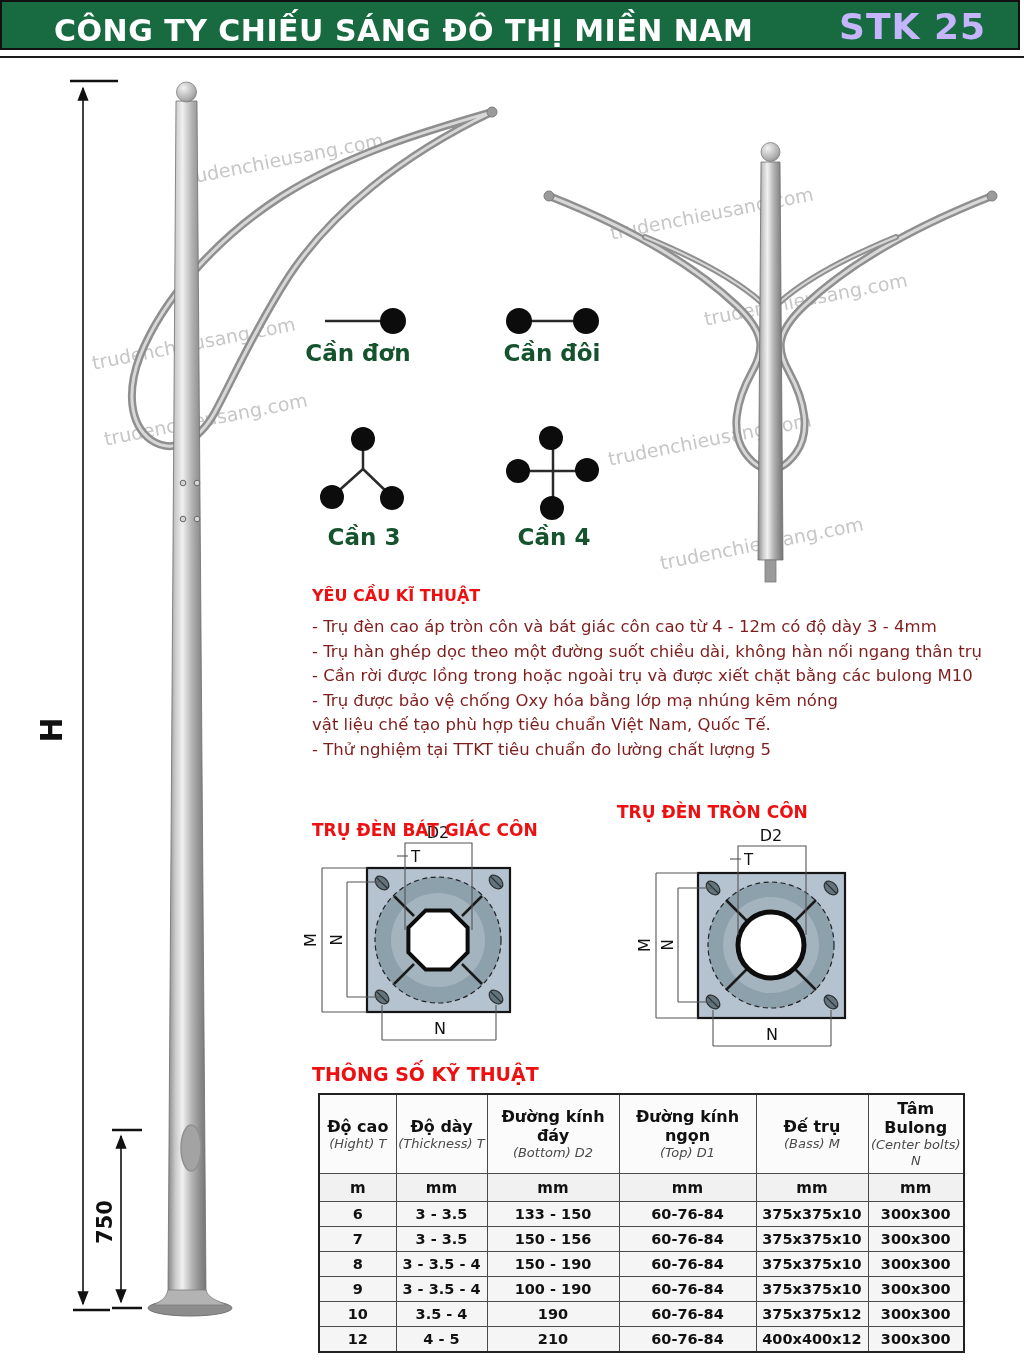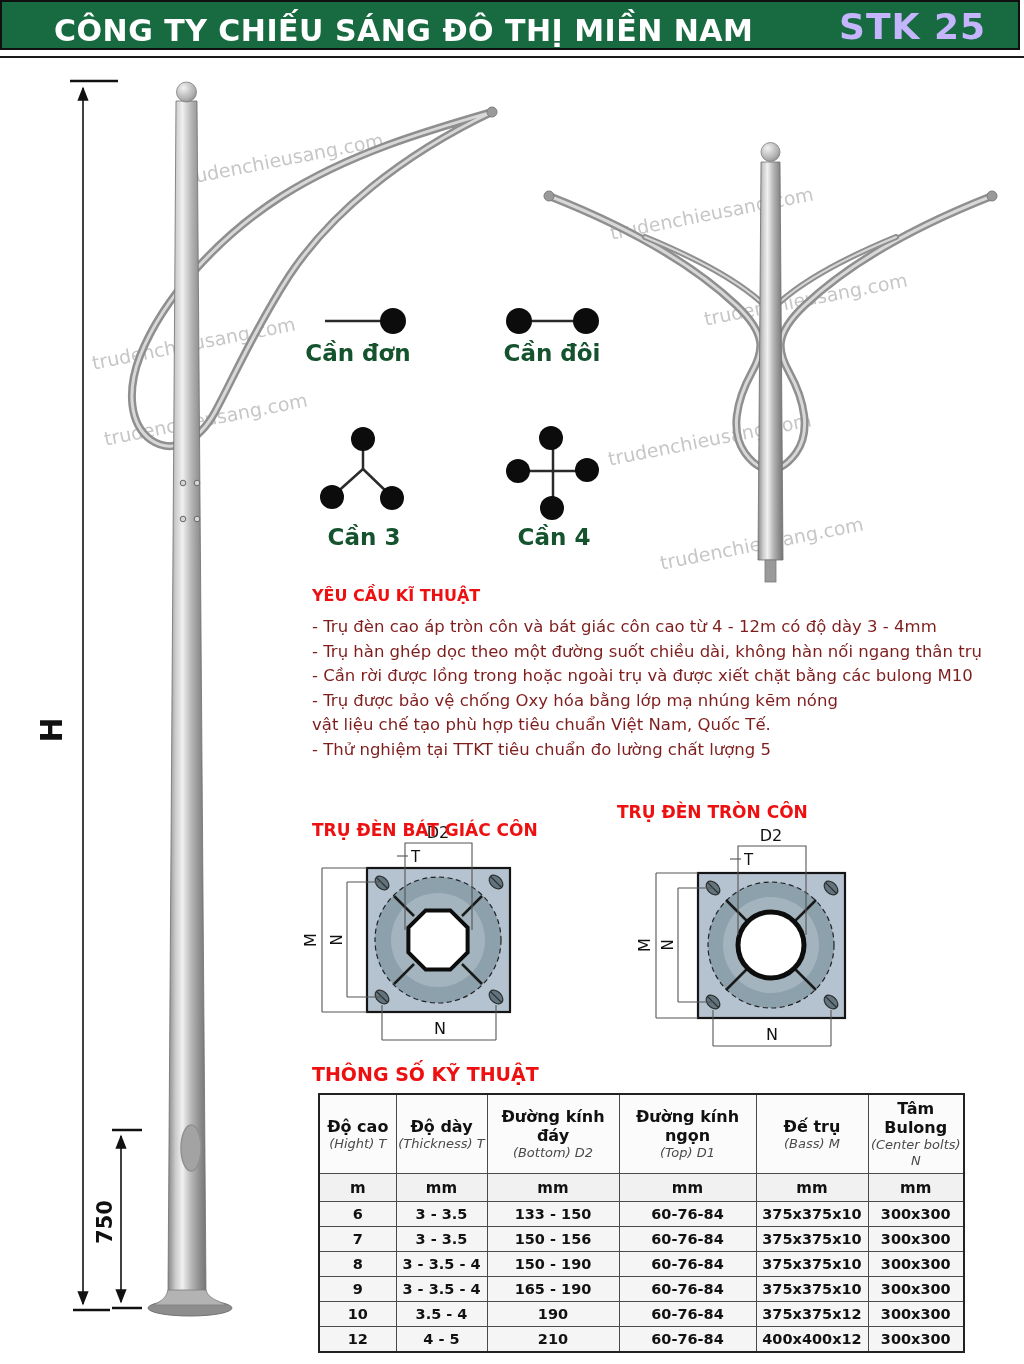--- a/index.html
+++ b/index.html
@@ -318,21 +318,21 @@
         <td>8</td>
           <td>3 - 3.5 - 4</td>
           <td>150 - 190</td>
           <td>60-76-84</td>
           <td>375x375x10</td>
           <td>300x300</td>
       </tr>
       <tr>
         <td>9</td>
           <td>3 - 3.5 - 4</td>
-          <td>165 - 190</td>
+          <td>100 - 190</td>
           <td>60-76-84</td>
           <td>375x375x10</td>
           <td>300x300</td>
       </tr>
       <tr>
         <td>10</td>
           <td>3.5 - 4</td>
           <td>190</td>
           <td>60-76-84</td>
           <td>375x375x12</td>

